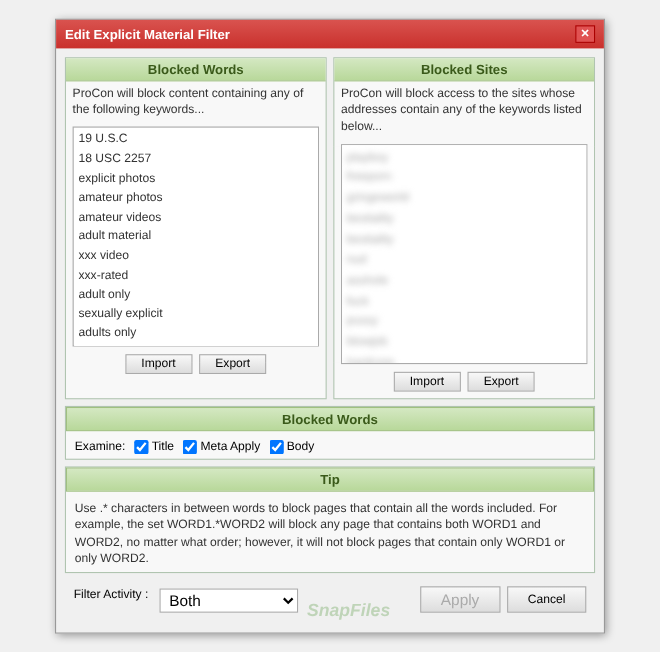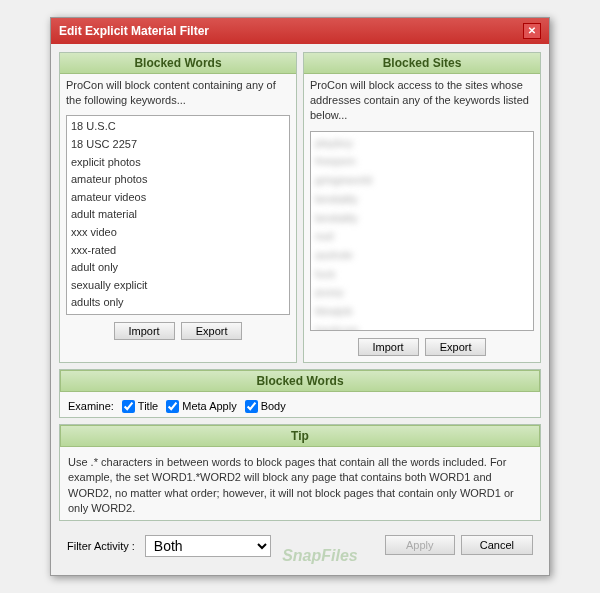--- a/index.html
+++ b/index.html
@@ -151,21 +151,20 @@
       margin-bottom: 6px;
     }
     .tip-text {
       font-size: 11px;
       padding: 4px 8px;
       color: #333;
       line-height: 1.4;
     }
     .filter-activity-row {
       display: flex;
-      align-items: center;
       gap: 10px;
       padding: 4px 8px 6px;
       font-size: 11px;
     }
     .filter-activity-row select {
       font-size: 14px;
       padding: 1px 4px;
       border: 1px solid #aaa;
       background: white;
       min-width: 110px;
@@ -173,21 +172,21 @@
     .bottom-buttons {
       display: flex;
       justify-content: flex-end;
       gap: 6px;
       padding: 4px 8px 8px;
     }
     .btn-apply {
       background: linear-gradient(to bottom, #f8f8f8, #ddd);
       border: 1px solid #aaa;
       padding: 3px 18px;
-      font-size: 11px;
+      font-size: 14px;
       cursor: pointer;
       min-width: 70px;
       color: #aaa;
     }
     .btn-cancel {
       background: linear-gradient(to bottom, #f8f8f8, #ddd);
       border: 1px solid #aaa;
       padding: 3px 18px;
       font-size: 11px;
       cursor: pointer;
@@ -211,21 +210,21 @@
   </div>
 
   <div class="content">
 
     <div class="top-panels">
 
       <div class="panel">
         <div class="panel-header">Blocked Words</div>
         <div class="panel-desc">ProCon will block content containing any of the following keywords...</div>
         <div class="list-area">
-          <div class="list-item">18 U.S.C</div>
+          <div class="list-item">19 U.S.C</div>
           <div class="list-item">18 USC 2257</div>
           <div class="list-item">explicit photos</div>
           <div class="list-item">amateur photos</div>
           <div class="list-item">amateur videos</div>
           <div class="list-item">adult material</div>
           <div class="list-item">xxx video</div>
           <div class="list-item">xxx-rated</div>
           <div class="list-item">adult only</div>
           <div class="list-item">sexually explicit</div>
           <div class="list-item">adults only</div>

